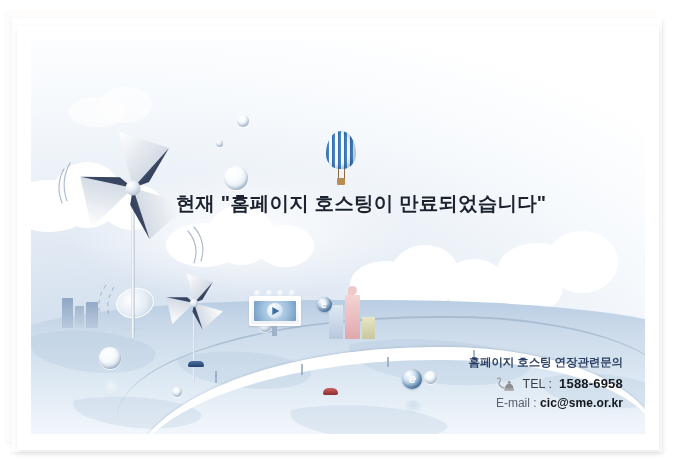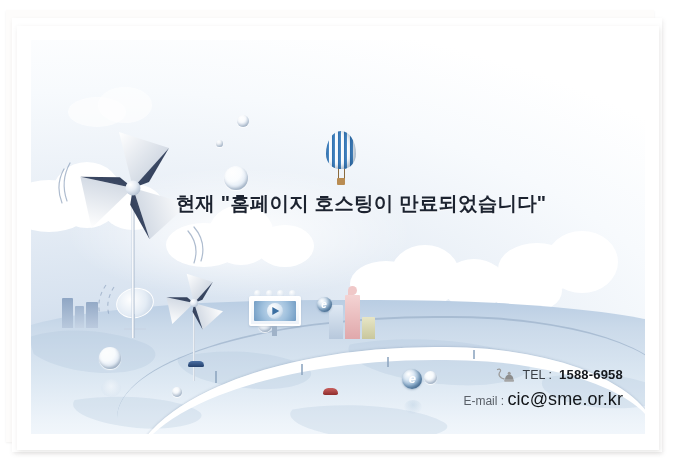--- a/index.html
+++ b/index.html
@@ -181,21 +181,21 @@
     font-size:11.5px; font-weight:700; color:#2c3f63; letter-spacing:-.1px;
     margin-bottom:4px;
   }
   .contact-tel {
     display:flex; align-items:center; justify-content:flex-end; gap:7px;
     font-size:13px; color:#23262b; margin-bottom:1px;
   }
   .tel-label { font-size:12.5px; color:#3a3f46; font-weight:400; }
   .tel-number { font-size:13px; color:#15181d; font-weight:700; letter-spacing:.2px; }
   .contact-mail { font-size:12px; color:#5a6068; }
-  .mail-addr { color:#13161a; font-weight:400; font-size:18px; letter-spacing:.1px; }
+  .mail-addr { color:#13161a; font-weight:700; font-size:12px; letter-spacing:.1px; }
 
   .phone-icon { width:22px; height:15px; position:relative; flex:0 0 auto; }
 </style>
 </head>
 <body>
 
 <div id="stage">
 
   <div class="paper-back-2"></div>
   <div class="paper-back-1"></div>
@@ -378,20 +378,21 @@
         <div class="ie-refl" style="left:60.8%; bottom:5%; width:18px; height:14px; opacity:.45;"></div>
 
         <div class="car" style="left:25.5%; bottom:17%; width:16px; height:6px;
                     background:linear-gradient(180deg,#4a6fa3,#23406c);"></div>
         <div class="car" style="left:47.5%; bottom:10%; width:15px; height:7px;
                     background:linear-gradient(180deg,#c9615f,#8f2d2c);"></div>
 
         <div class="headline">현재 "홈페이지 호스팅이 만료되었습니다"</div>
 
         <div class="contact">
+          <div class="contact-title">홈페이지 호스팅 연장관련문의</div>
 
           <div class="contact-tel">
             <span class="phone-icon">
               <svg width="22" height="15" viewBox="0 0 22 15">
                 <path d="M3.5,1.5 C5,0.6 6.4,1.2 6.6,2.4 C6.8,3.6 5.6,4.2 5.2,5.2 C4.7,6.6 5.6,8.6 7.2,9.8 C8.4,10.7 9.5,10.4 10.2,10.9" fill="none" stroke="#9b9b9b" stroke-width="1.2" stroke-linecap="round"></path>
                 <path d="M11,11.8 C11,8.7 12.8,6.4 15.2,6.4 C17.6,6.4 19.4,8.7 19.4,11.8 Z" fill="#8d8d8d"></path>
                 <rect x="10.2" y="11.6" width="9.8" height="2.1" rx="0.8" fill="#a5a5a5"></rect>
                 <circle cx="15.2" cy="5.3" r="1.5" fill="#9b9b9b"></circle>
               </svg>
             </span>

